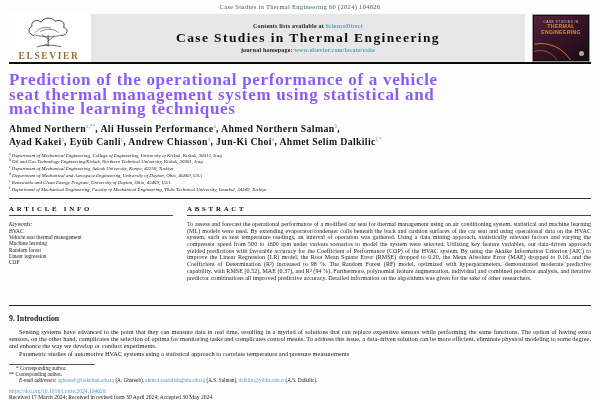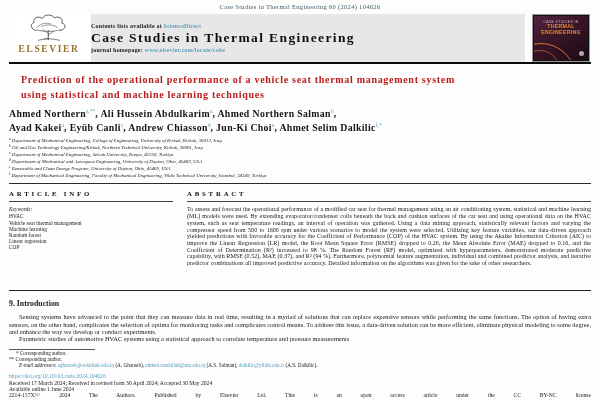--- a/index.html
+++ b/index.html
@@ -13,38 +13,38 @@
   body{
     width:600px;height:400px;overflow:hidden;background:#fdfdfd;
     font-family:"Liberation Serif","DejaVu Serif",serif;color:var(--ink);
   }
   .page{padding:3px 9px 0;}
   .ref-line{text-align:center;font-size:6.5px;color:#44606e;letter-spacing:.3px;margin-bottom:4px;}
   .link{color:var(--link);text-decoration:none;cursor:pointer;}
 
   
   .header{display:flex;align-items:stretch;height:50px;border-bottom:2.5px solid #0c0c0c;}
-  .logo-cell{width:80px;display:flex;flex-direction:column;align-items:center;justify-content:flex-end;padding-bottom:8px;background:#fff;}
+  .logo-cell{width:80px;display:flex;flex-direction:column;align-items:center;justify-content:flex-end;padding-bottom:1px;background:#fff;}
   .tree{width:56px;height:34px;}
   .els-word{font-size:9.5px;font-weight:bold;color:var(--els-brown);letter-spacing:1.6px;}
-  .band{flex:1;background:var(--band);margin:0 6px 0 2px;display:flex;flex-direction:column;justify-content:center;gap:1px;}
+  .band{flex:1;background:var(--band);margin:0 6px 0 2px;display:flex;flex-direction:column;align-items:center;justify-content:center;gap:1px;}
   .contents-line,.homepage-line{font-size:6px;font-weight:bold;letter-spacing:.2px;color:#222;}
   .jname{font-size:13.5px;font-weight:bold;letter-spacing:1.4px;color:#0f0f0f;}
   .cover-cell{width:60px;display:flex;align-items:center;justify-content:center;background:#fff;}
   .cover{width:56px;height:46px;position:relative;overflow:hidden;text-align:center;padding-top:4px;
     background:linear-gradient(145deg,#53243c 0%,#381528 45%,#1c0a14 100%);
     border:1.5px solid #111;outline:.5px solid #999;}
   .cover-l1{font-size:3.4px;color:#c9b7c1;letter-spacing:.4px;font-family:"Liberation Sans",sans-serif;}
   .cover-l2,.cover-l3{font-size:5.2px;line-height:5.8px;font-weight:bold;color:#e8872f;letter-spacing:.3px;font-family:"Liberation Sans",sans-serif;}
   .cover-arc{position:absolute;width:70px;height:70px;border:1.3px solid rgba(232,135,47,.85);border-radius:50%;left:-28px;top:27px;}
   .cover-arc2{position:absolute;width:40px;height:40px;border:.8px solid rgba(232,135,47,.55);border-radius:50%;left:-14px;top:34px;}
   .cover-dot{position:absolute;right:4px;bottom:4px;width:5px;height:5px;border-radius:50%;background:#d8ccd2;opacity:.8;}
 
   
-  .title{margin:9px 12px 4px;font-size:10px;line-height:14.5px;font-weight:bold;letter-spacing:.7px;max-width:455px;color:#b91c1c;}
+  .title{margin:9px 0 4px;font-size:17px;line-height:14.5px;font-weight:bold;letter-spacing:.7px;max-width:455px;color:#8b5cf6;}
   .authors{font-size:9.8px;font-weight:bold;letter-spacing:.35px;line-height:11.5px;color:#151515;}
   .sup{font-size:5.5px;vertical-align:4px;color:var(--link);letter-spacing:0;font-weight:normal;}
   .affils{margin-top:4px;}
   .affil{font-size:4.9px;line-height:4.9px;font-style:italic;color:#242424;}
   .affil .asup{font-size:3.6px;vertical-align:2px;font-style:normal;}
 
   .rule-thin{border-top:1px solid #2b2b2b;margin-top:5px;}
   .rule-med{border-top:1.2px solid #222;margin:4px 0 8px;}
 
   
@@ -105,21 +105,21 @@
         <div class="cover-l3">ENGINEERING</div>
         <div class="cover-arc"></div>
         <div class="cover-arc2"></div>
         <div class="cover-dot"></div>
       </div>
     </div>
   </div>
 
   <h1 class="title">Prediction of the operational performance of a vehicle seat thermal management system using statistical and machine learning techniques</h1>
 
-  <div class="authors"><span class="author"><span>Ahmed Northern</span><span class="sup">a,**</span><span>, </span></span><span class="author"><span>Ali Hussein Abdulkarim</span><span class="sup">a</span><span>, </span></span><span class="author"><span>Ahmed Northern Salman</span><span class="sup">b</span><span>,</span></span></div>
+  <div class="authors"><span class="author"><span>Ahmed Northern</span><span class="sup">a,**</span><span>, </span></span><span class="author"><span>Ali Hussein Performance</span><span class="sup">a</span><span>, </span></span><span class="author"><span>Ahmed Northern Salman</span><span class="sup">b</span><span>,</span></span></div>
   <div class="authors"><span class="author"><span>Ayad Kakei</span><span class="sup">a</span><span>, </span></span><span class="author"><span>Eyüb Canli</span><span class="sup">c</span><span>, </span></span><span class="author"><span>Andrew Chiasson</span><span class="sup">d</span><span>, </span></span><span class="author"><span>Jun-Ki Choi</span><span class="sup">e</span><span>, </span></span><span class="author"><span>Ahmet Selim Dalkilic</span><span class="sup">f,*</span><span></span></span></div>
 
   <div class="affils">
       <div class="affil"><span class="asup">a</span> <span>Department of Mechanical Engineering, College of Engineering, University of Kirkuk, Kirkuk, 36013, Iraq</span></div>
       <div class="affil"><span class="asup">b</span> <span>Oil and Gas Technology Engineering/Kirkuk, Northern Technical University, Kirkuk, 36001, Iraq</span></div>
       <div class="affil"><span class="asup">c</span> <span>Department of Mechanical Engineering, Selcuk University, Konya, 42250, Turkiye</span></div>
       <div class="affil"><span class="asup">d</span> <span>Department of Mechanical and Aerospace Engineering, University of Dayton, Ohio, 45469, USA</span></div>
       <div class="affil"><span class="asup">e</span> <span>Renewable and Clean Energy Program, University of Dayton, Ohio, 45469, USA</span></div>
       <div class="affil"><span class="asup">f</span> <span>Department of Mechanical Engineering, Faculty of Mechanical Engineering, Yildiz Technical University, Istanbul, 34349, Turkiye</span></div>
     </div>

